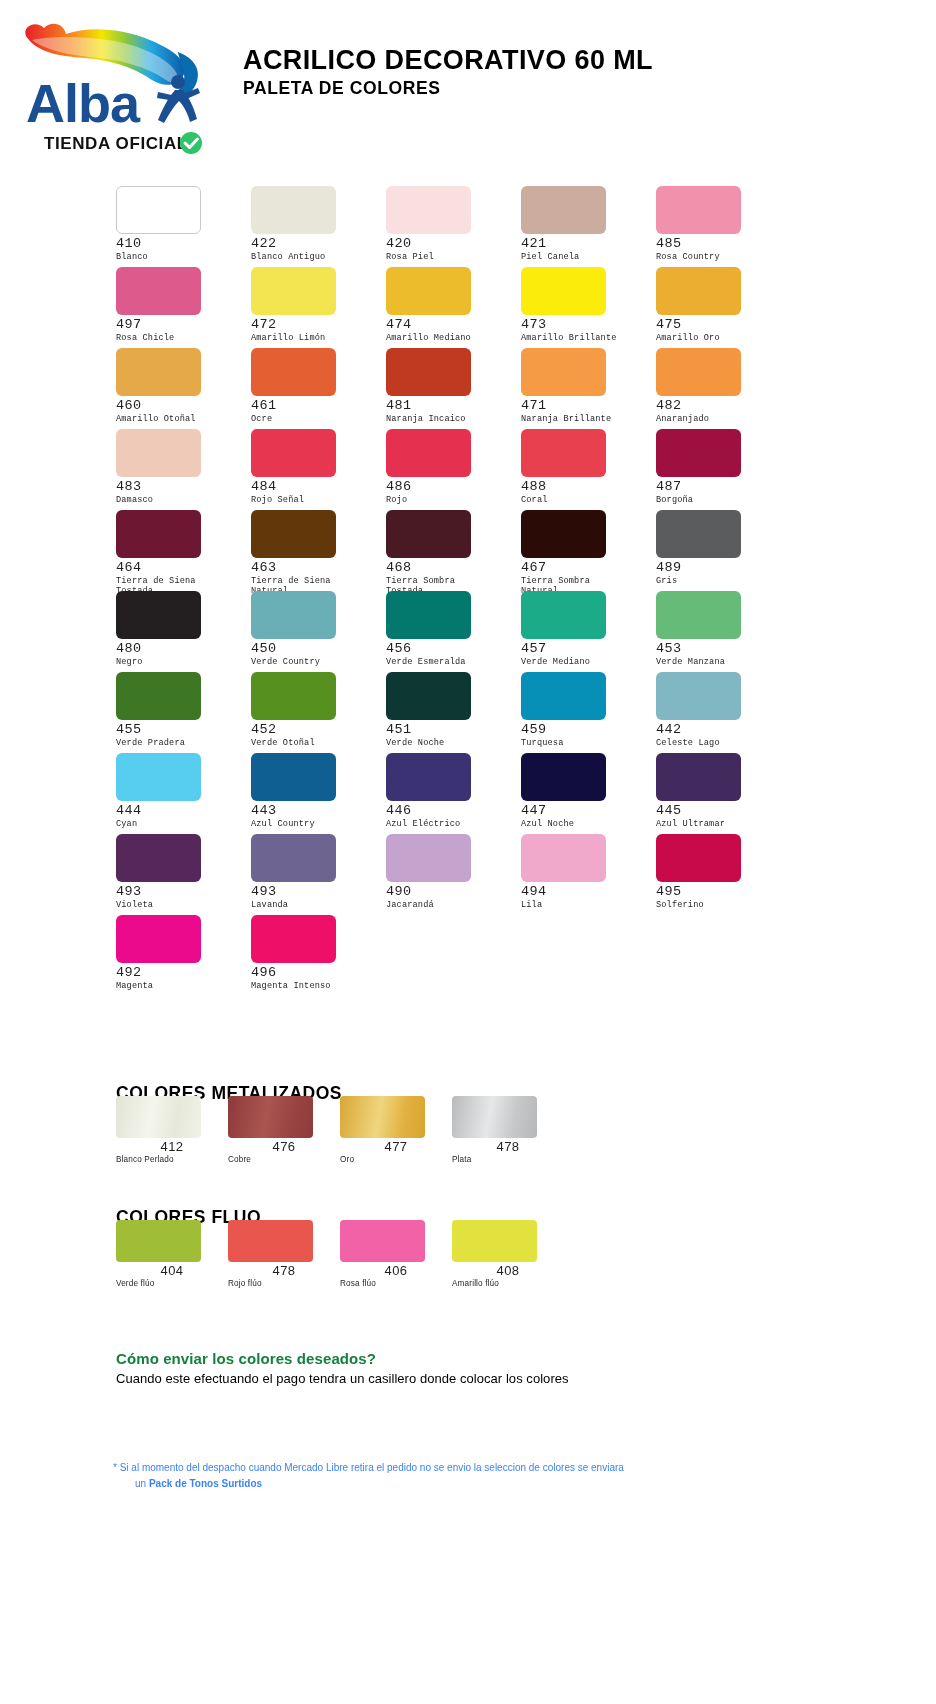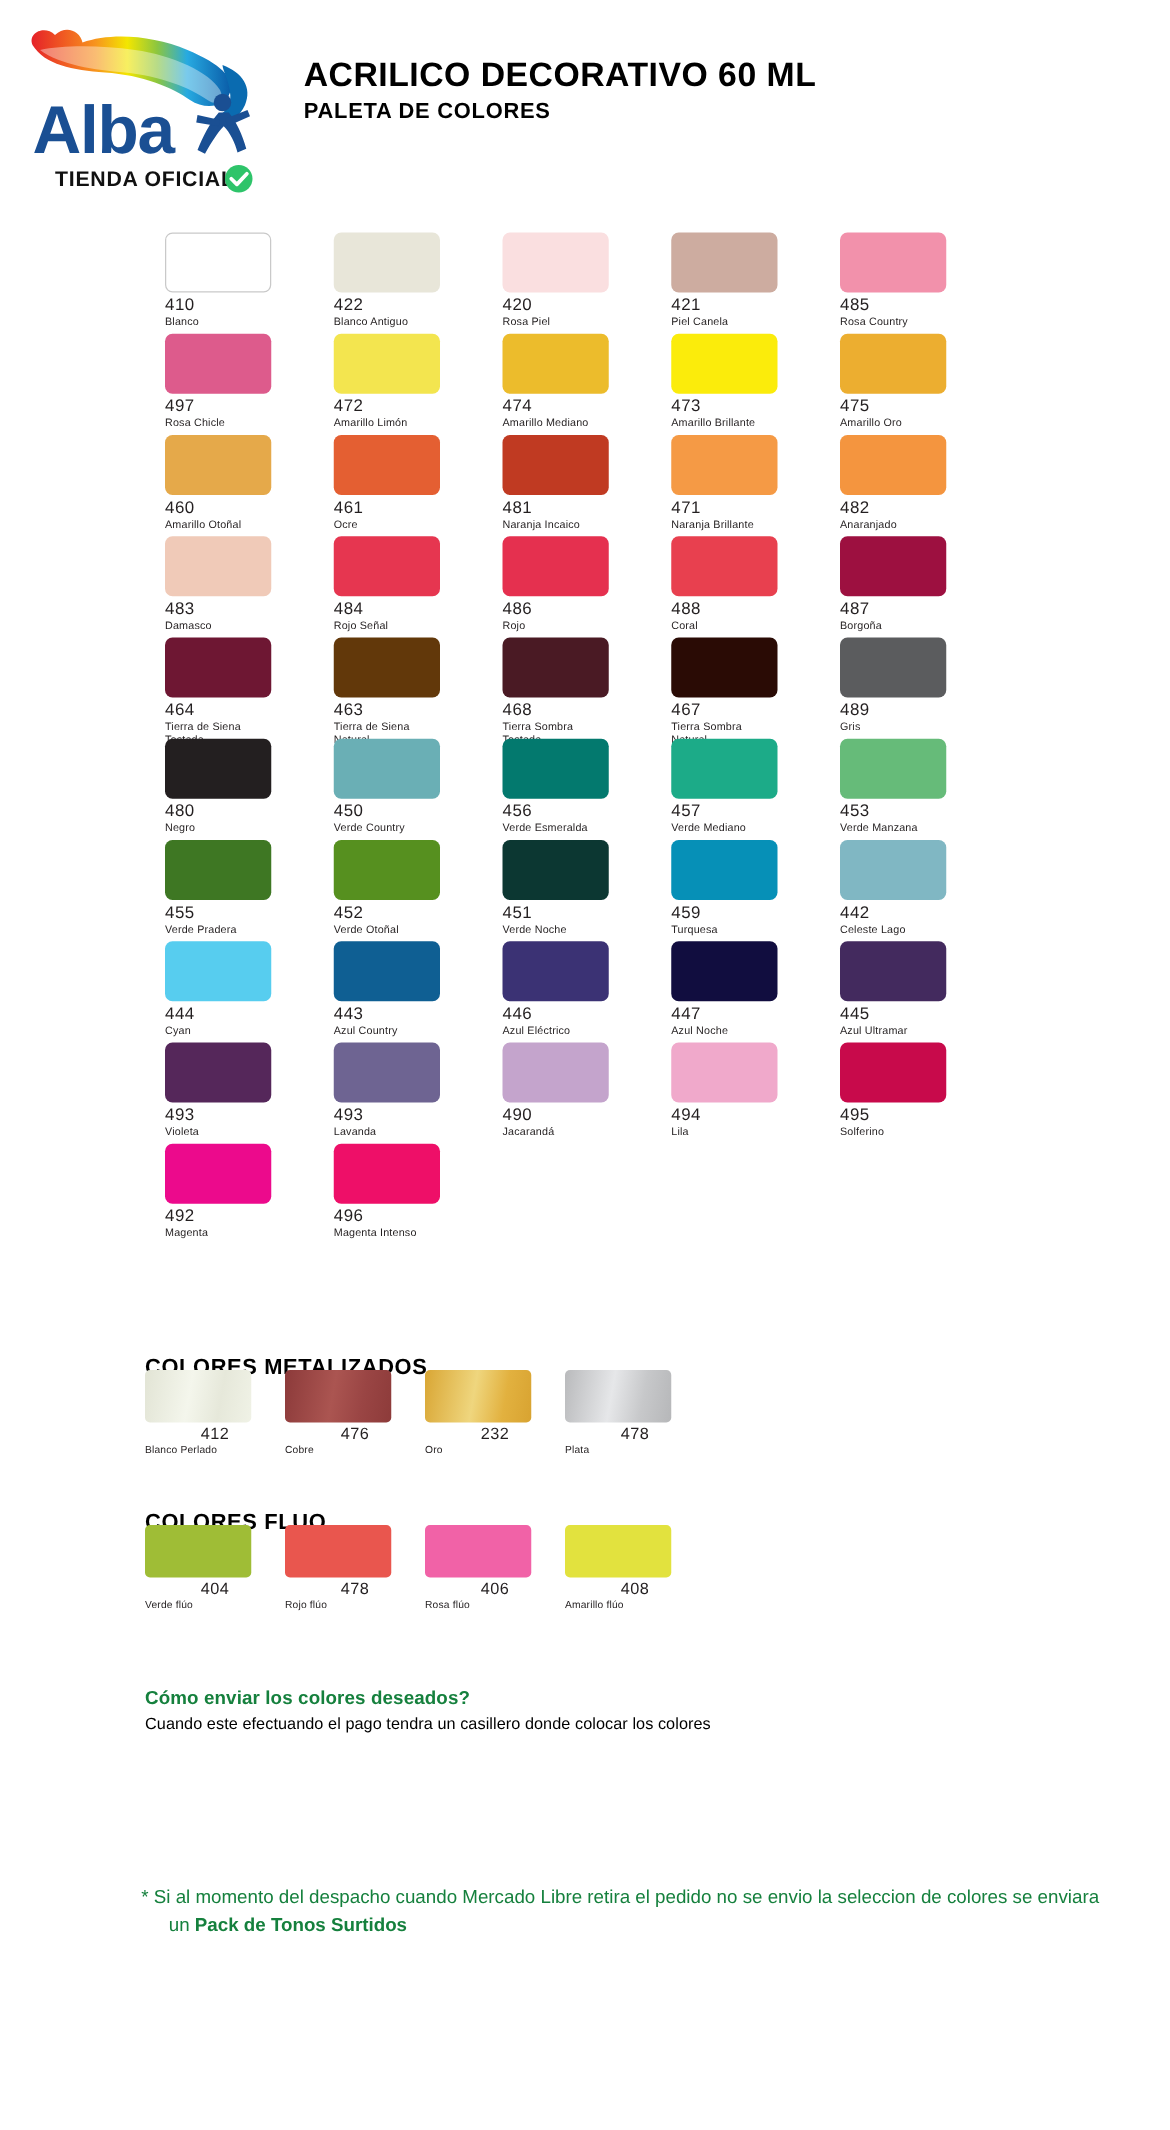--- a/index.html
+++ b/index.html
@@ -10,21 +10,21 @@
   }
   
   .header{position:absolute;left:0;top:0;width:936px;height:170px;}
   .logo{position:absolute;left:18px;top:18px;width:210px;height:140px;}
   .logo svg{display:block;}
   .title-block{position:absolute;left:243px;top:46px;}
   .title-main{font-size:27px;font-weight:bold;letter-spacing:.4px;line-height:1.05;color:#000;}
   .title-sub{font-size:17.5px;font-weight:bold;letter-spacing:.6px;margin-top:4px;color:#000;}
 
   
-  .grid{position:absolute;left:132px;top:186px;width:700px;}
+  .grid{position:absolute;left:116px;top:186px;width:700px;font-family:Liberation Mono, monospace;}
   .row{display:flex;height:81px;}
   .cell{width:118px;margin-right:17px;position:relative;}
   .cell:last-child{margin-right:0;}
   .chip{
     width:85px;height:48px;border-radius:6px;
     box-shadow:none;
   }
   .chip.outline{border:1px solid #c9c9c9;box-sizing:border-box;}
   .code{
     font-size:13.5px;color:#231f20;letter-spacing:.4px;
@@ -44,21 +44,21 @@
   .sect .row{height:74px;}
   .sect .cell{width:112px;margin-right:0;}
   .sect .chip{width:85px;height:42px;border-radius:4px;}
   .sect .code{font-size:13px;margin-top:2px;text-align:center;}
   .sect .nm{font-size:8.2px;}
 
   
   .foot{position:absolute;left:116px;}
   .foot-q{font-size:15px;font-weight:bold;color:#15803d;letter-spacing:.1px;}
   .foot-a{font-size:13px;color:#000;margin-top:4px;letter-spacing:.05px;}
-  .note{position:absolute;left:113px;font-size:15px;color:#15803d;line-height:1.55;margin-top:46px;}
+  .note{position:absolute;left:113px;font-size:10px;color:#3b82f6;line-height:1.55;}
   .note b{font-weight:bold;}
   .note .ind{display:block;padding-left:22px;}
 </style>
 </head>
 <body>
 
 <div class="header">
 
   <div class="logo">
     <svg width="210" height="140" viewBox="0 0 210 140" xmlns="http://www.w3.org/2000/svg">
@@ -376,21 +376,21 @@
         <div class="code">412</div>
         <div class="nm">Blanco Perlado</div>
       </div>
       <div class="cell">
         <div class="chip" style="background: linear-gradient(100deg, rgb(140, 58, 58) 0%, rgb(171, 85, 81) 45%, rgb(154, 69, 68) 72%, rgb(141, 59, 58) 100%);"></div>
         <div class="code">476</div>
         <div class="nm">Cobre</div>
       </div>
       <div class="cell">
         <div class="chip" style="background: linear-gradient(100deg, rgb(217, 166, 52) 0%, rgb(239, 214, 126) 46%, rgb(226, 177, 63) 74%, rgb(216, 163, 49) 100%);"></div>
-        <div class="code">232</div>
+        <div class="code">477</div>
         <div class="nm">Oro</div>
       </div>
       <div class="cell">
         <div class="chip" style="background: linear-gradient(100deg, rgb(185, 186, 188) 0%, rgb(230, 231, 233) 44%, rgb(199, 200, 202) 72%, rgb(182, 183, 185) 100%);"></div>
         <div class="code">478</div>
         <div class="nm">Plata</div>
       </div>
     </div>
   </div>
 

